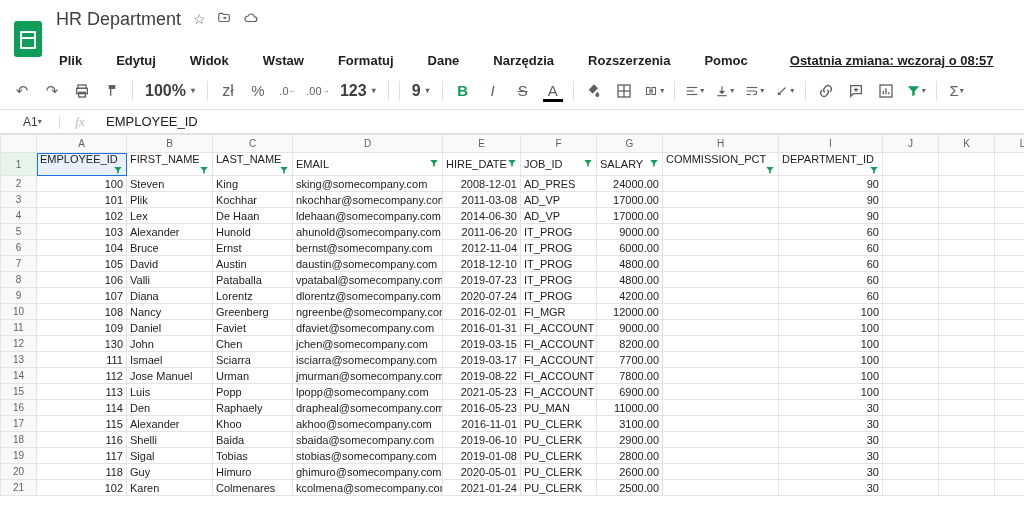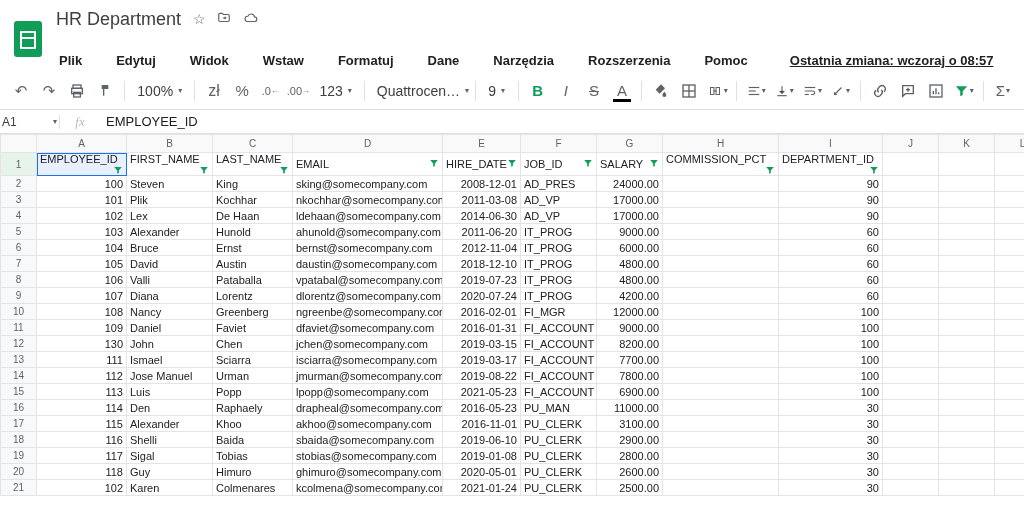--- a/index.html
+++ b/index.html
@@ -17,31 +17,31 @@
   .title-icons { display:flex; gap:10px; color:#5f6368; font-size:14px; }
   .title-icons span { cursor:pointer; }
   .menubar { display:flex; gap:20px; margin-top:18px; align-items:center;font-weight:bold;}
   .menubar div { padding:4px 7px; font-size:13px; color:#202124; border-radius:3px; cursor:pointer;}
   .last-edit { color:#5f6368; text-decoration: underline; margin-left:8px; font-size:13px; cursor:pointer;}
 
   
   .toolbar { display:flex; align-items:center; padding:4px 8px; border-bottom:1px solid #e0e0e0; gap:2px; height:38px;}
   .tbtn { width:28px; height:28px; display:flex; align-items:center; justify-content:center; color:#5f6368; font-size:15px; cursor:pointer; border-radius:2px;}
   .tsep { width:1px; height:20px; background:#e0e0e0; margin:0 4px;}
-  .tsel { height:24px; display:flex; align-items:center; padding:0 6px; font-size:14px; color:#3c4043; cursor:pointer; gap:3px;}
+  .tsel { height:24px; display:flex; align-items:center; padding:0 6px; font-size:16px; color:#3c4043; cursor:pointer; gap:3px;font-weight:bold;}
   .tsel::after { content:"▾"; font-size:8px; color:#5f6368; margin-left:2px;}
   .tdrop::after { content:"▾"; font-size:8px; color:#5f6368; margin-left:1px;}
   .bold { font-weight:bold;}
   .strike { text-decoration: line-through;}
   .accent { color:#0f9d58; }
   .font-name { min-width:90px;}
 
   
   .fxbar { display:flex; align-items:center; border-bottom:1px solid #e0e0e0; height:24px;}
-  .namebox { width:60px; padding:0 2px; font-size:12px; color:#3c4043; display:flex; align-items:center; justify-content:space-between; border-right:1px solid #e0e0e0;}
+  .namebox { width:60px; padding:0 23px; font-size:12px; color:#3c4043; display:flex; align-items:center; justify-content:space-between; border-right:1px solid #e0e0e0;}
   .namebox::after { content:"▾"; font-size:8px; color:#5f6368;}
   .fx { width:40px; text-align:center; font-style:italic; color:#bbb; font-family:serif; font-size:13px; }
   .fval { flex:1; padding:0 6px; font-size:13px; color:#202124;}
   .grid-wrap { overflow:hidden; }
   table.sheet-t { border-collapse:collapse; table-layout:fixed; width:100%; font-size:11px; color:#202124;}
   table.sheet-t th, table.sheet-t td { border:1px solid #e4e4e4; height:16px; padding:0 3px; overflow:hidden; white-space:nowrap; text-overflow:clip;}
   table.sheet-t th { background:#f8f9fa; color:#5f6368; font-weight:normal; font-size:10px; text-align:center; height:18px;}
   .rowhdr { background:#f8f9fa; color:#5f6368; text-align:center; font-size:10px; width:36px;}
   .colsel { background:#e6f4ea;}
   .data-header td { font-weight:normal;}
@@ -111,21 +111,20 @@
   </div>
   <div class="tsep"></div>
   <div class="tsel">100%</div>
   <div class="tsep"></div>
   <div class="tbtn" style="font-size:16px">zł</div>
   <div class="tbtn">%</div>
   <div class="tbtn" style="font-size:11px">.0<span style="font-size:8px">←</span></div>
   <div class="tbtn" style="font-size:11px">.00<span style="font-size:8px">→</span></div>
   <div class="tsel">123</div>
   <div class="tsep"></div>
-  <div class="tsel font-name">Quattrocen…</div>
   <div class="tsep"></div>
   <div class="tsel" style="min-width:30px;justify-content:center">9</div>
   <div class="tsep"></div>
   <div class="tbtn bold accent">B</div>
   <div class="tbtn">
       <i>I</i>
     </div>
   <div class="tbtn strike">S</div>
   <div class="tbtn icon-under">A</div>
   <div class="tsep"></div>

